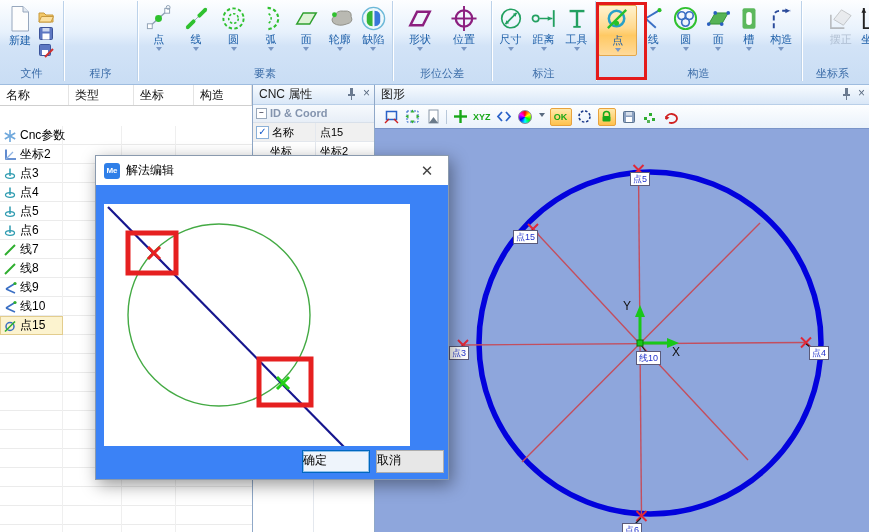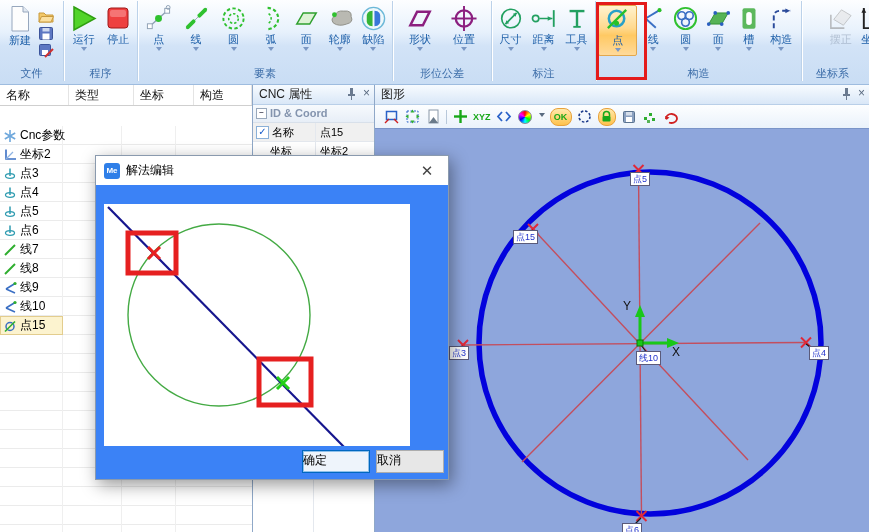--- a/index.html
+++ b/index.html
@@ -54,21 +54,21 @@
   .prow.hl{background:#f0f0f0;}
   .cbx{width:11px;height:11px;border:1px solid #8ab0d8;background:#fff;color:#1559c9;
     font-size:10px;line-height:10px;text-align:center;flex:0 0 auto;}
   .props-divider{position:absolute;left:60px;top:104px;bottom:0;width:1px;background:#e4e8ee;}
   
   .panel-gfx{position:absolute;left:375px;top:85px;right:0;bottom:0;background:#fff;}
   .gtoolbar{height:23px;background:linear-gradient(#fdfeff,#eaf2fb);border-bottom:1px solid #c8d8ea;
     display:flex;align-items:center;gap:5px;padding-left:8px;}
   .gtoolbar .tsep{width:1px;height:14px;background:#b8c8da;}
   .tico{display:flex;align-items:center;justify-content:center;width:16px;height:16px;}
-  .tgl{background:linear-gradient(#ffe9ab,#ffc14d);border:1px solid #e8a23c;border-radius:8px;}
+  .tgl{background:linear-gradient(#ffe9ab,#ffc14d);border:1px solid #e8a23c;border-radius:2px;}
   .oktxt{color:#18a818;font-weight:bold;font-size:9px;}
   .xyztxt{color:#18a818;font-weight:bold;font-size:9px;letter-spacing:0;}
   .wheel{width:12px;height:12px;border-radius:50%;
     background:conic-gradient(#f00,#ff0,#0f0,#0ff,#00f,#f0f,#f00);border:1px solid #889;}
   .ddt{width:0;height:0;border:3px solid transparent;border-top:4px solid #5a6b80;margin-left:1px;}
   .gcanvas{position:absolute;left:0;top:43px;right:0;bottom:0;background:#8ea6dc;overflow:hidden;
     border-top:1px solid #7a94c8;}
   .glab{position:absolute;background:#fff;border:1px solid #5a5a7a;color:#2233cc;
     font-size:9px;line-height:12px;padding:0 2px;white-space:nowrap;}
   .axisletter{position:absolute;color:#111;font-size:12px;}
@@ -115,36 +115,20 @@
             <rect x="1.5" y="1.5" width="11" height="11" rx="1" fill="#5d77c2" stroke="#3c549b"></rect>
             <rect x="4" y="7" width="6" height="5" fill="#fff"></rect>
             <line x1="7" y1="14" x2="15" y2="6" stroke="#d03030" stroke-width="2"></line>
           </svg>
         </div>
       </div>
       <div class="glabel">文件</div>
     </div>
 
     <div class="rg" style="left:64px;width:73px;">
-      <div class="ritems">
-        <div class="rbtn" style="width:36px">
-          <svg width="28" height="27" viewBox="0 0 28 27">
-            <polygon points="4,2 25,13.5 4,25" fill="#52d42a" stroke="#2f9f10" stroke-width="1.5"></polygon>
-          </svg>
-          <span class="rlb">运行</span>
-          <i class="dd"></i>
-        </div>
-        <div class="rbtn" style="width:34px">
-          <svg width="24" height="27" viewBox="0 0 24 27">
-            <rect x="2" y="3" width="20" height="20" rx="3" fill="#ee4040" stroke="#a01818"></rect>
-            <rect x="4" y="5" width="16" height="7" rx="2" fill="#f88a8a" opacity="0.7"></rect>
-          </svg>
-          <span class="rlb">停止</span>
-        </div>
-      </div>
       <div class="glabel">程序</div>
     </div>
 
     <div class="rg" style="left:138px;width:254px;">
       <div class="ritems">
         <div class="rbtn" style="width:38px">
           <svg width="27" height="27" viewBox="0 0 28 28">
             <line x1="5" y1="22" x2="23" y2="6" stroke="#8fa0b4" stroke-width="1.5"></line>
             <rect x="2.5" y="19.5" width="5" height="5" fill="#fff" stroke="#8fa0b4"></rect>
             <rect x="20.5" y="3.5" width="5" height="5" fill="#fff" stroke="#8fa0b4"></rect>

